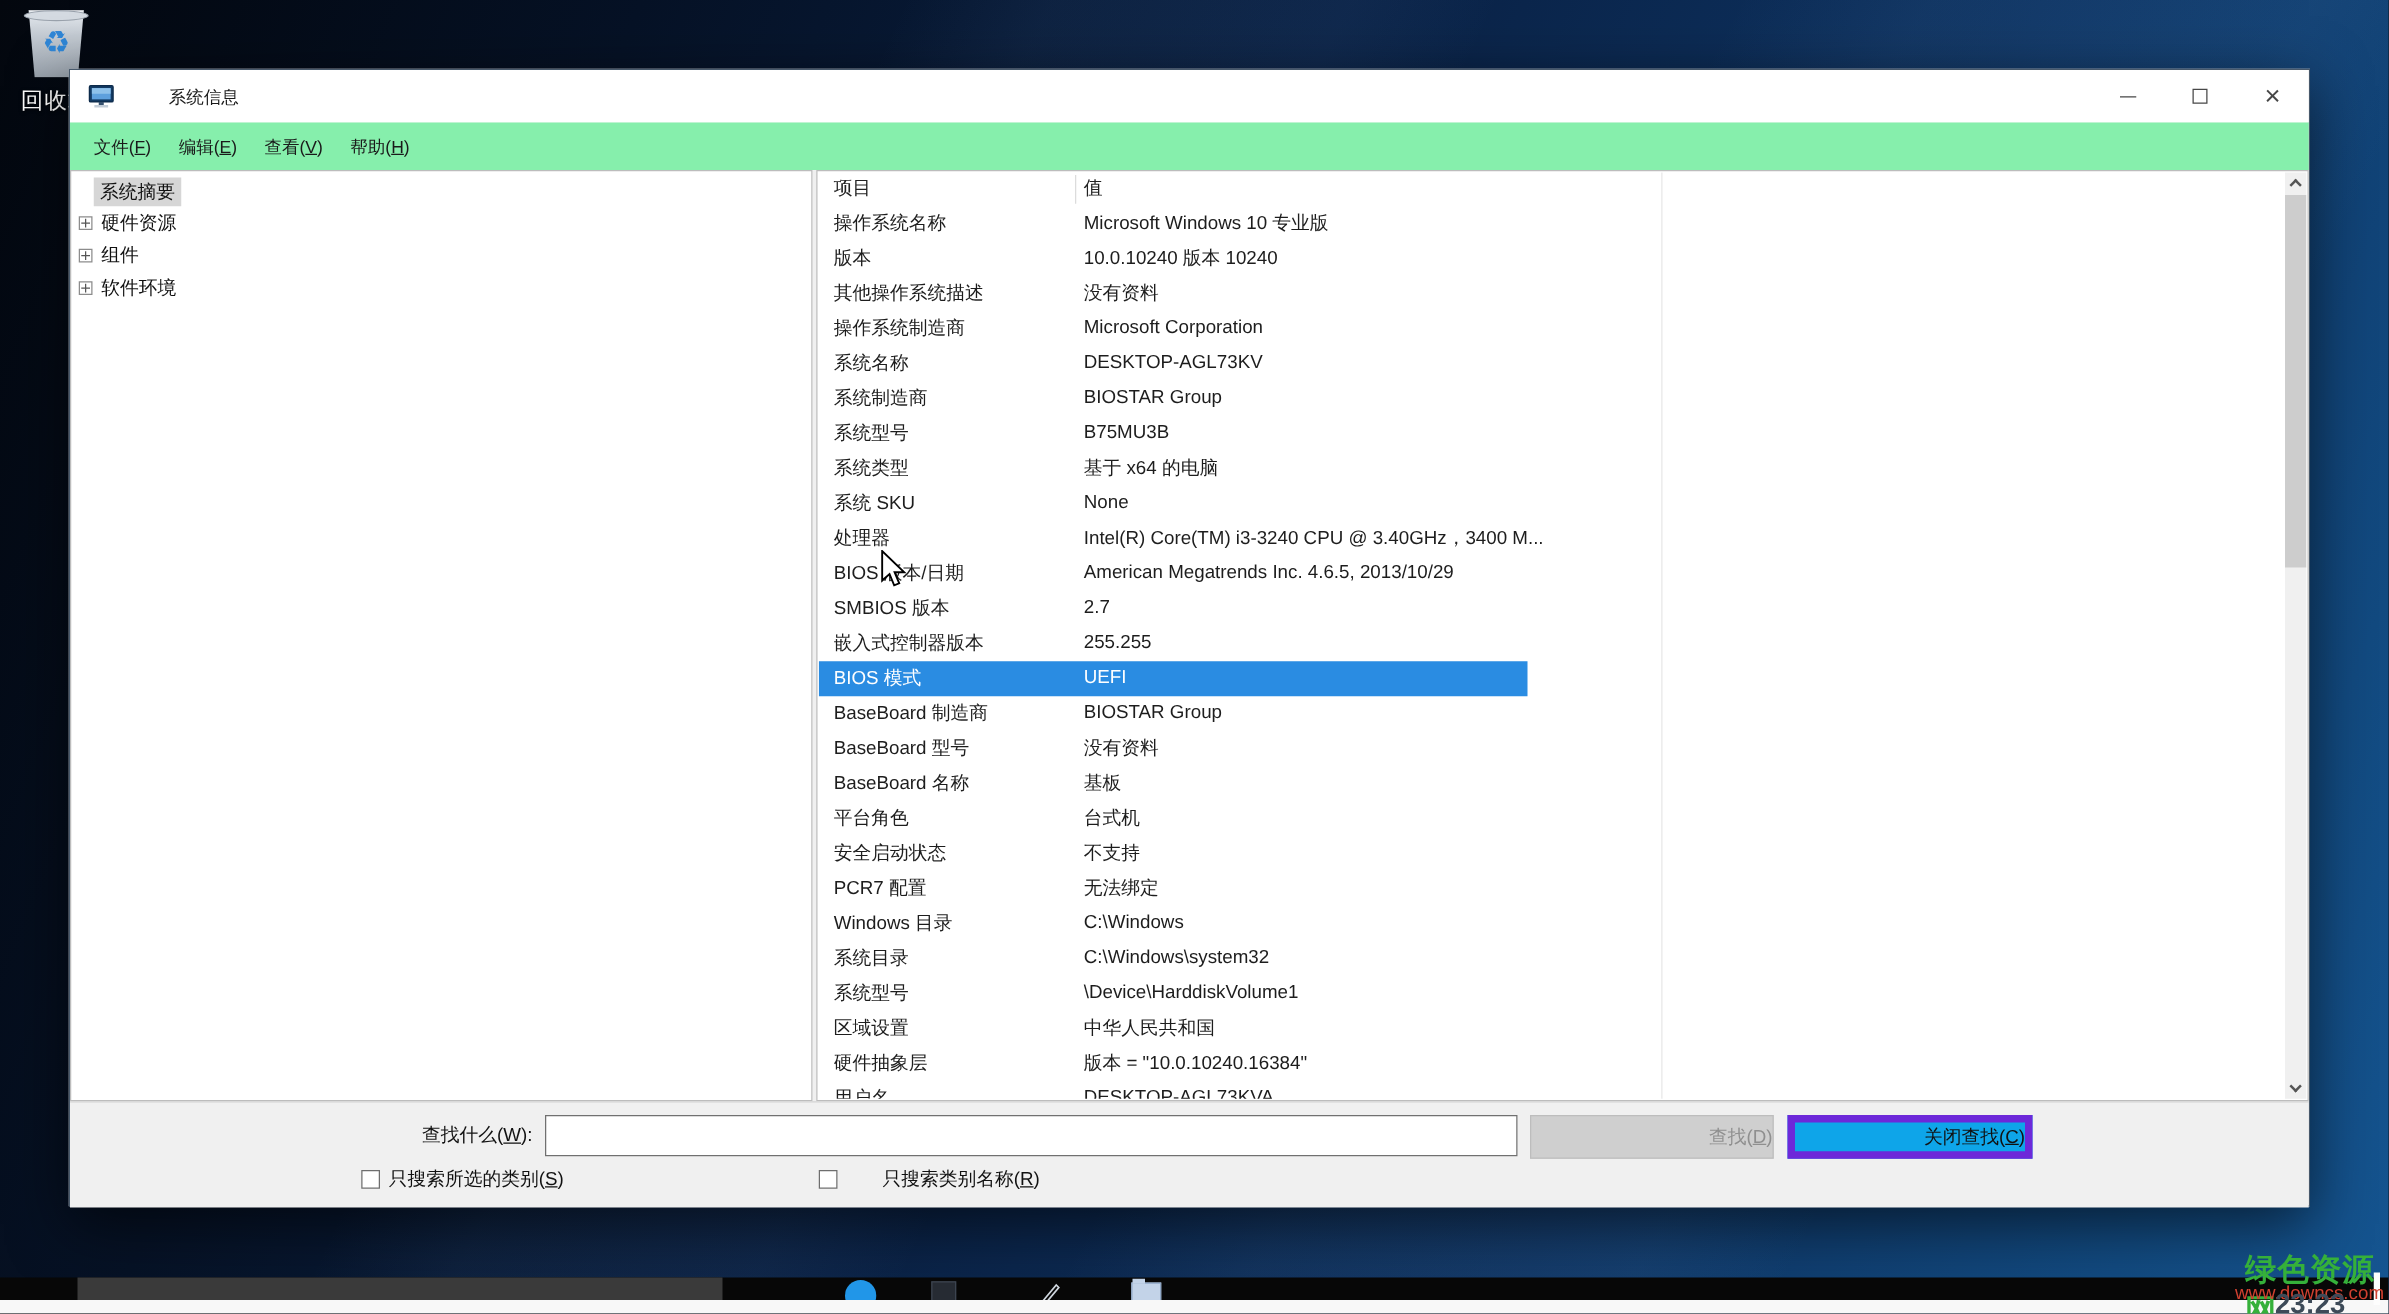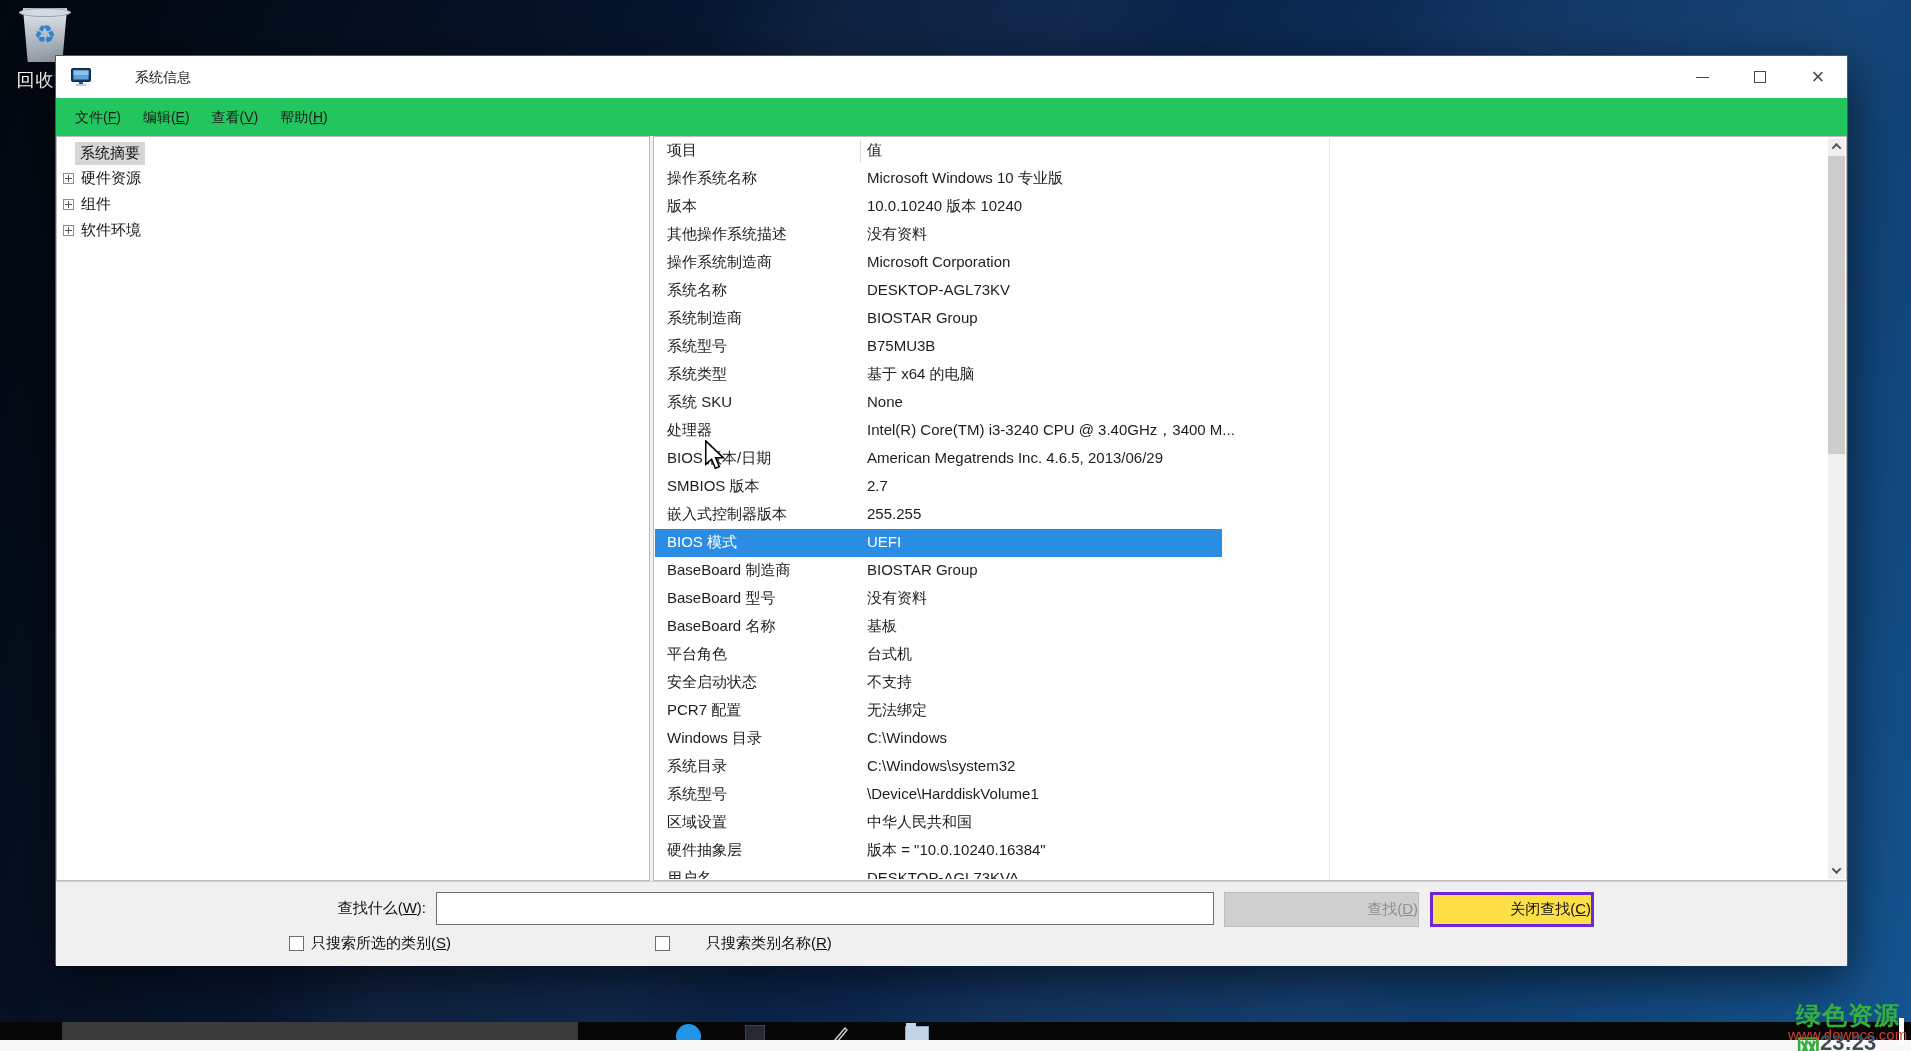--- a/index.html
+++ b/index.html
@@ -23,21 +23,21 @@
   .window{position:absolute;left:55px;top:55px;width:1793px;height:910px;background:#f0f0f0;
     border:1px solid #48596b;box-shadow:0 14px 46px rgba(0,0,0,.6);z-index:10;}
   .titlebar{position:absolute;left:0;top:0;right:0;height:42px;background:#fff;}
   .app-icon{position:absolute;left:14px;top:10px;width:22px;height:22px;}
   .title-text{position:absolute;left:46px;top:0;height:42px;line-height:42px;font-size:14px;color:#1a1a1a;margin-left:33px;}
   .controls{position:absolute;right:0;top:0;height:42px;display:flex;}
   .ctrl{width:58px;height:42px;display:flex;align-items:center;justify-content:center;color:#474747;}
   .g-min{width:13px;height:1px;background:#474747;}
   .g-max{width:12px;height:12px;border:1px solid #474747;background:transparent;}
   .g-close{font-size:22px;line-height:1;color:#474747;}
-  .menubar{position:absolute;left:0;top:42px;right:0;height:38px;background:#22c55e;padding-left:8px;}
+  .menubar{position:absolute;left:0;top:42px;right:0;height:38px;background:#86efac;padding-left:8px;}
   .menu-item{display:inline-block;padding:0 11px;line-height:38px;font-size:14px;color:#1a1a1a;}
   u{text-decoration:underline;}
   
   .content{position:absolute;left:0;top:80px;right:0;height:745px;background:#f0f0f0;}
   .tree{position:absolute;left:0;top:0;width:594px;height:745px;background:#fff;border:1px solid #bcbcbc;padding:5px 0 0 5px;}
   .tree-root{display:inline-block;font-size:15px;color:#111;background:#d6d6d6;padding:2px 5px;margin-left:13px;}
   .tree-item{display:flex;align-items:center;height:26px;font-size:15px;color:#111;margin-left:1px;}
   .expander{width:11px;height:11px;border:1px solid #8c8c8c;margin-right:7px;flex:none;
     background:linear-gradient(#555,#555) center/7px 1px no-repeat,linear-gradient(#555,#555) center/1px 7px no-repeat,#fff;}
   .list{position:absolute;left:597px;top:0;right:0;height:745px;background:#fff;border:1px solid #bcbcbc;}
@@ -59,21 +59,21 @@
   .chev.up{transform:rotate(45deg) translate(1px,1px);}
   .chev.down{transform:rotate(225deg) translate(1px,1px);}
   .sb-thumb{position:absolute;left:0;top:18px;width:17px;height:298px;background:#cdcdcd;}
   
   .findbar{position:absolute;left:0;top:825px;right:0;height:85px;background:#f0f0f0;border-top:1px solid #d2d2d2;}
   .find-label{position:absolute;left:150px;top:17px;width:220px;text-align:right;font-size:15px;color:#111;}
   .find-input{position:absolute;left:380px;top:10px;width:778px;height:33px;border:1px solid #707070;background:#fff;
     font-size:15px;padding:0 8px;outline:none;}
   .btn{position:absolute;top:10px;height:35px;font-size:15px;display:flex;align-items:center;justify-content:flex-end;}
   .btn-find{left:1168px;width:195px;background:#cfcfcf;border:1px solid #bdbdbd;color:#8f8f8f;}
-  .btn-close{left:1374px;width:164px;background:#fde047;border:3px solid #6d28d9;color:#111;}
+  .btn-close{left:1374px;width:196px;background:#0ea5e9;border:6px solid #6d28d9;color:#111;}
   .cbwrap{position:absolute;top:52px;display:flex;align-items:center;font-size:15px;color:#111;}
   .cb1{left:233px;} .cb2{left:599px;gap:29px;}
   .cbox{width:15px;height:15px;border:1px solid #6e6e6e;background:#fff;margin-right:7px;flex:none;}
   
   .taskbar{position:absolute;left:0;top:1022px;width:1911px;height:29px;background:#070707;z-index:20;}
   .tb-seg{position:absolute;left:62px;top:0;width:516px;height:19px;background:#3a3a3a;}
   .tb-cortana{position:absolute;left:676px;top:2px;width:25px;height:25px;border-radius:50%;background:#2196e8;}
   .tb-app{position:absolute;left:745px;top:3px;width:20px;height:20px;background:#262b33;border:1px solid #3c4450;}
   .tb-pen{position:absolute;left:831px;top:2px;width:20px;height:20px;}
   .tb-folder{position:absolute;left:905px;top:4px;width:24px;height:17px;background:#c3d3e8;border:1px solid #8fa7c6;}
@@ -186,21 +186,21 @@
             <div class="lrow">
               <div class="c-item">系统 SKU</div>
               <div class="c-val">None</div>
             </div>
             <div class="lrow">
               <div class="c-item">处理器</div>
               <div class="c-val">Intel(R) Core(TM) i3-3240 CPU @ 3.40GHz，3400 M...</div>
             </div>
             <div class="lrow">
               <div class="c-item">BIOS 版本/日期</div>
-              <div class="c-val">American Megatrends Inc. 4.6.5, 2013/06/29</div>
+              <div class="c-val">American Megatrends Inc. 4.6.5, 2013/10/29</div>
             </div>
             <div class="lrow">
               <div class="c-item">SMBIOS 版本</div>
               <div class="c-val">2.7</div>
             </div>
             <div class="lrow">
               <div class="c-item">嵌入式控制器版本</div>
               <div class="c-val">255.255</div>
             </div>
             <div class="lrow sel">

